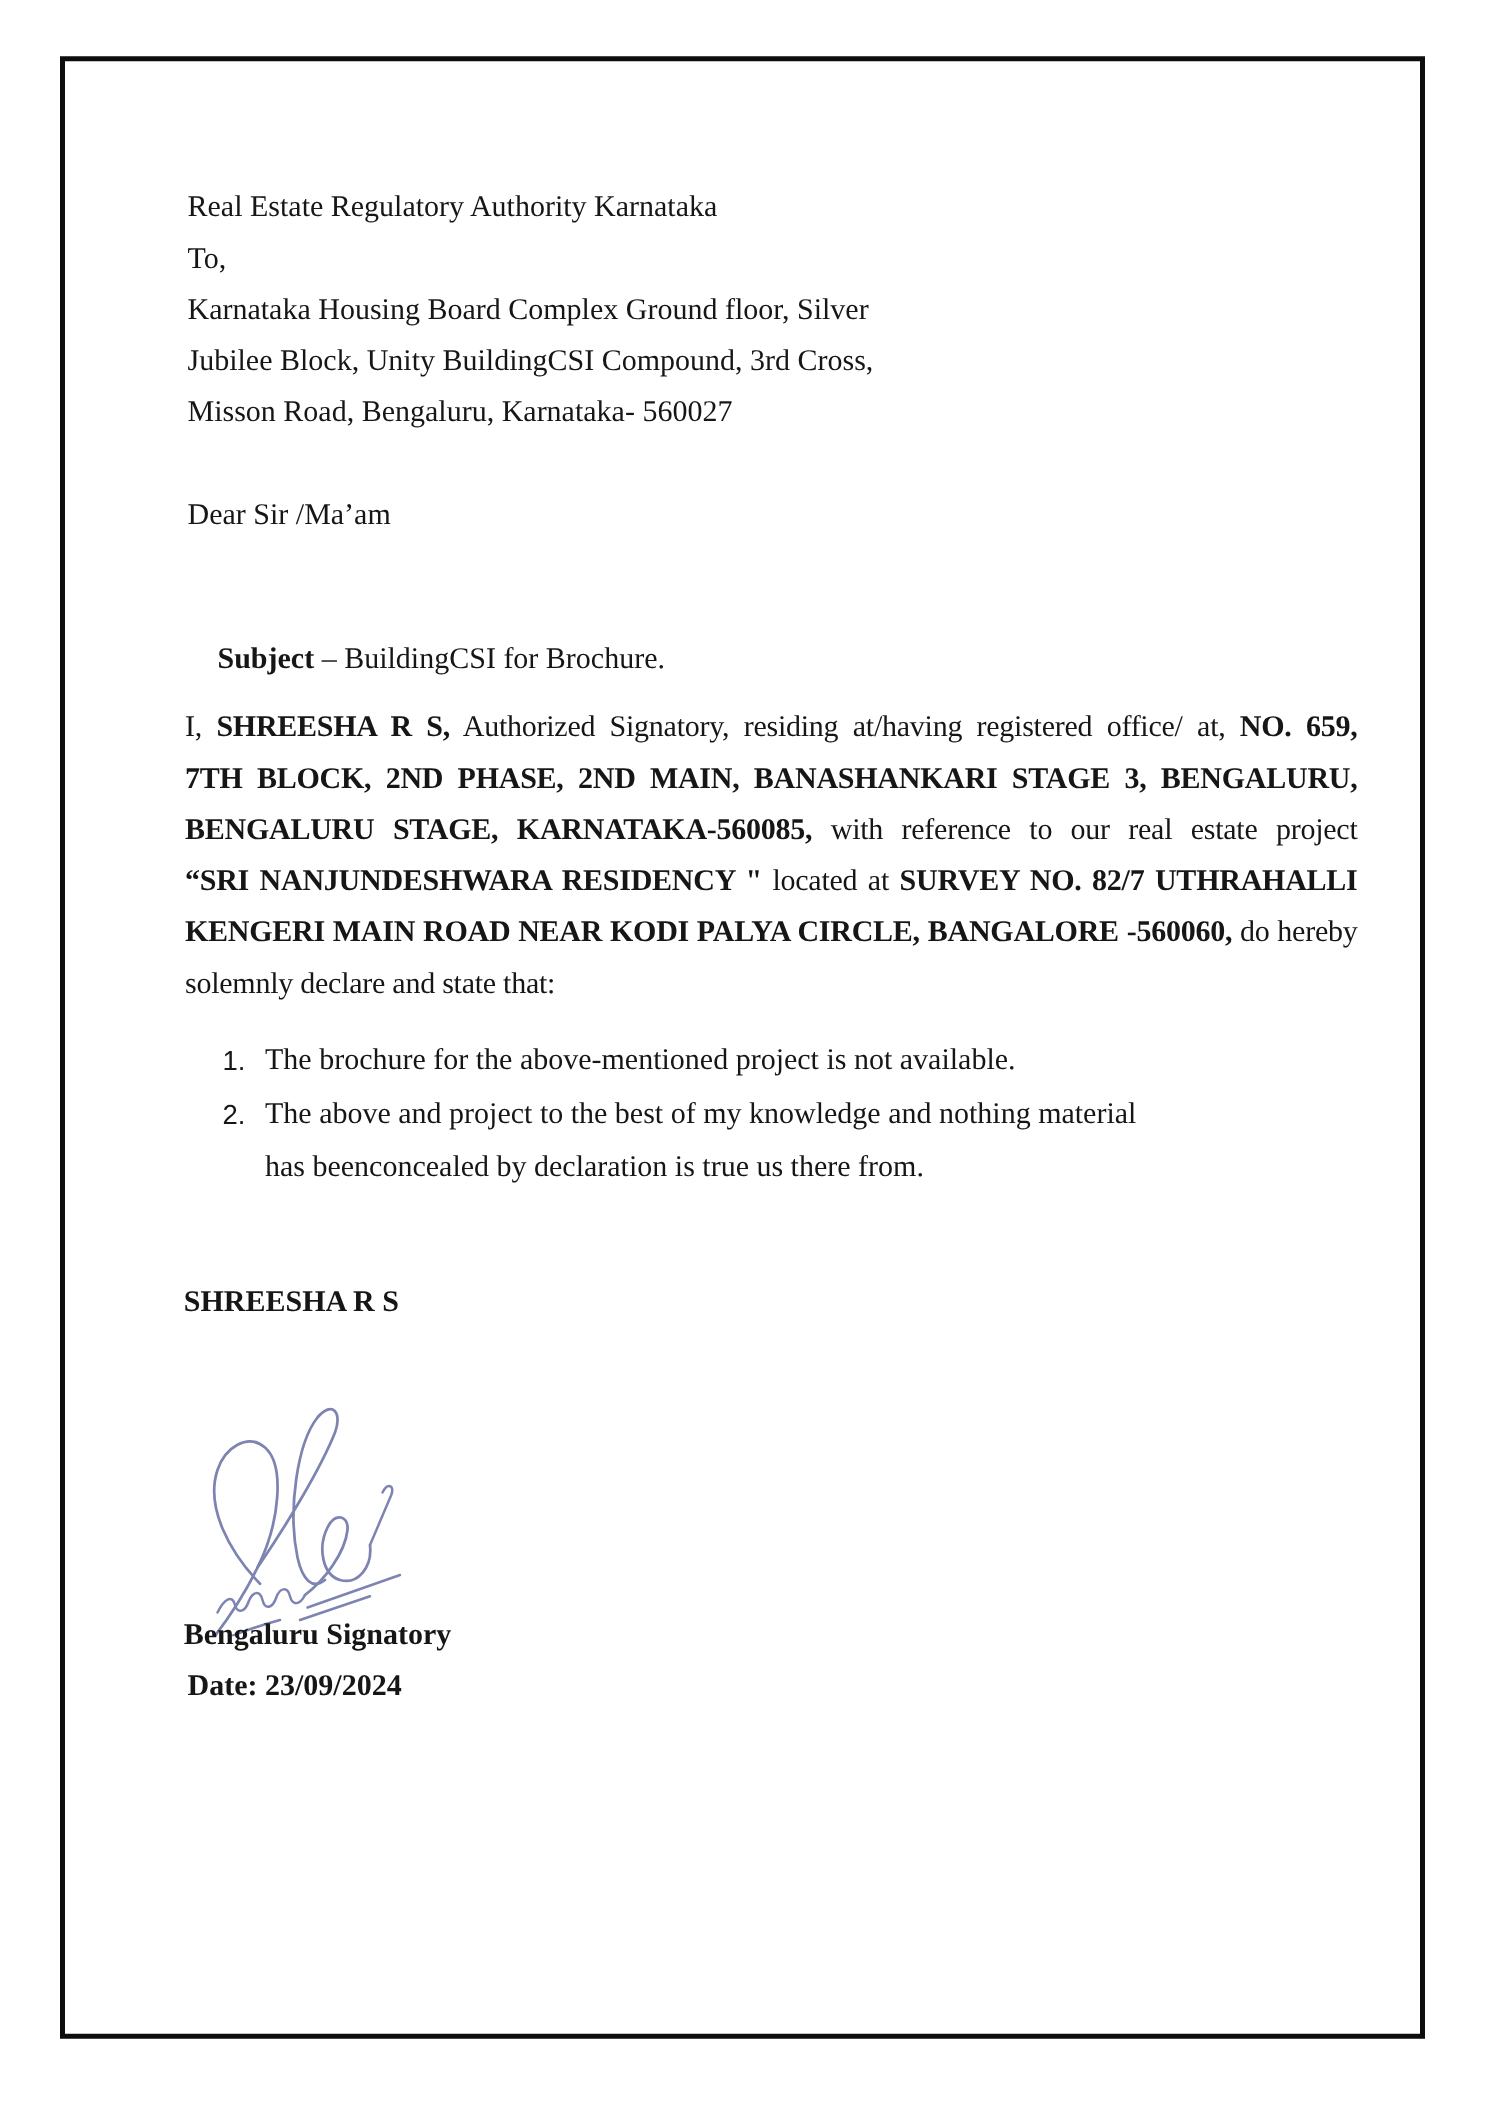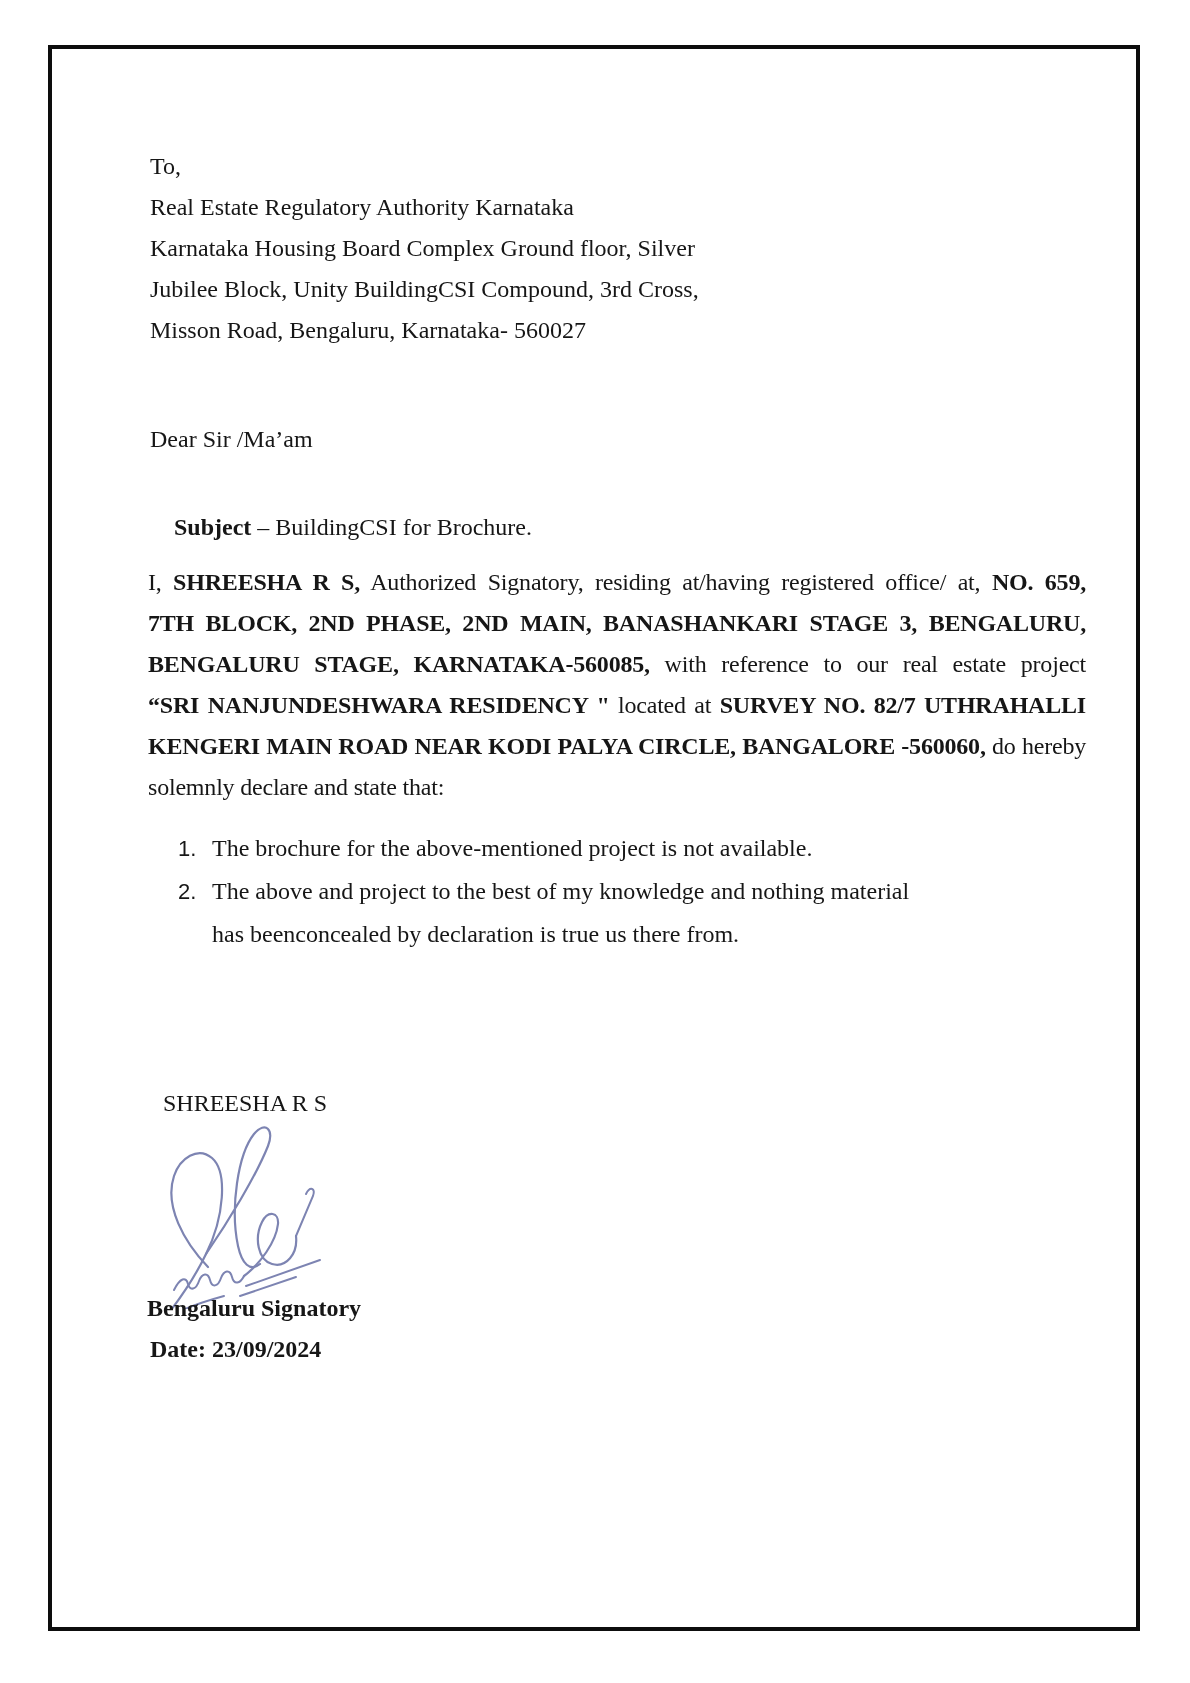--- a/index.html
+++ b/index.html
@@ -17,21 +17,21 @@
     left: 48px; top: 45px;
     width: 1092px; height: 1586px;
     border: 4px solid #0d0d0d;
     box-sizing: border-box;
   }
   .abs { position: absolute; }
   .txt { font-size: 24px; line-height: 28px; white-space: pre-wrap; }
   .bold { font-weight: bold; }
 
   .recipient { left: 150px; top: 146px; font-size: 24px; line-height: 41px; }
-  .salutation { left: 150px; top: 425px; }
+  .salutation { left: 150px; top: 398px; }
   .subject { left: 150px; top: 485px; }
 
   .body-par {
     left: 148px; top: 562px;
     width: 938px;
     font-size: 24px;
     letter-spacing: -0.2px;
   }
   .body-line {
     line-height: 41px;
@@ -46,34 +46,34 @@
   .decl-item { display: flex; align-items: flex-start; line-height: 43px; }
   .decl-num {
     flex: 0 0 34px;
     font-family: "Liberation Sans", sans-serif;
     font-size: 22px;
     line-height: 43px;
   }
   .decl-text { flex: 1 1 auto; }
   .decl-line { display: block; }
 
-  .sig-name { left: 147px; top: 1089px; font-weight: normal; margin-left: 16px; }
+  .sig-name { left: 147px; top: 1028px; font-weight: bold; }
   .signature { left: 150px; top: 1114px; }
   .auth-title { left: 147px; top: 1294px; font-weight: bold; }
   .date-line { left: 150px; top: 1335px; font-weight: bold; }
 </style>
 </head>
 <body>
 
 <div class="page">
   <div class="frame"></div>
 
   <div class="abs recipient">
+    <div>Real Estate Regulatory Authority Karnataka</div>
     <div>To,</div>
-    <div>Real Estate Regulatory Authority Karnataka</div>
     <div>Karnataka Housing Board Complex Ground floor, Silver</div>
     <div>Jubilee Block, Unity BuildingCSI Compound, 3rd Cross,</div>
     <div>Misson Road, Bengaluru, Karnataka- 560027</div>
   </div>
 
   <div class="abs txt salutation">Dear Sir /Ma’am</div>
 
   <div class="abs txt subject">
     <span class="bold">Subject</span><span> – BuildingCSI for Brochure.</span>
   </div>

